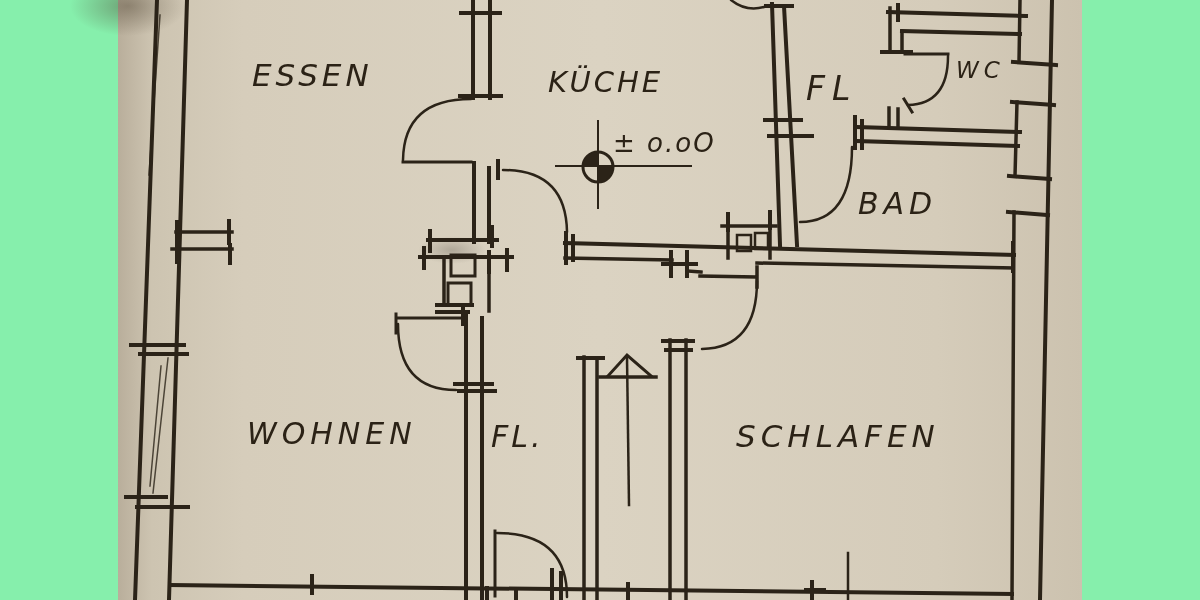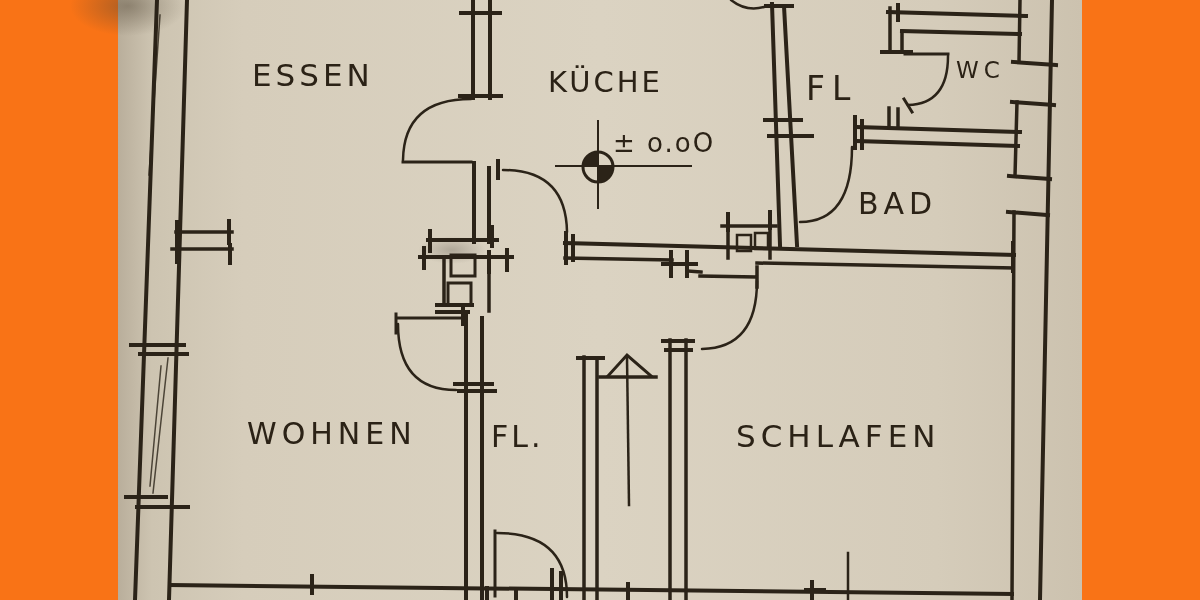--- a/index.html
+++ b/index.html
@@ -1,17 +1,17 @@
 <!DOCTYPE html>
 <html><head>
 <meta charset="utf-8">
 <style>
   html,body{margin:0;padding:0;background:#ffffff;}
-  .stage{position:relative;width:1200px;height:600px;background:#f97316;overflow:hidden;
-         font-family:"DejaVu Sans",sans-serif;}
+  .stage{position:relative;width:1200px;height:600px;background:#86efac;overflow:hidden;
+         font-family:"DejaVu Sans",sans-serif;font-style:italic;}
   svg{display:block;}
   text{font-family:"DejaVu Sans",sans-serif;fill:#2b2216;}
 </style>
 </head>
 <body>
 
 <div class="stage">
 <svg width="1200" height="600" viewBox="0 0 1200 600">
   <defs>
     <linearGradient id="paperG" x1="0" y1="0" x2="1" y2="0">

